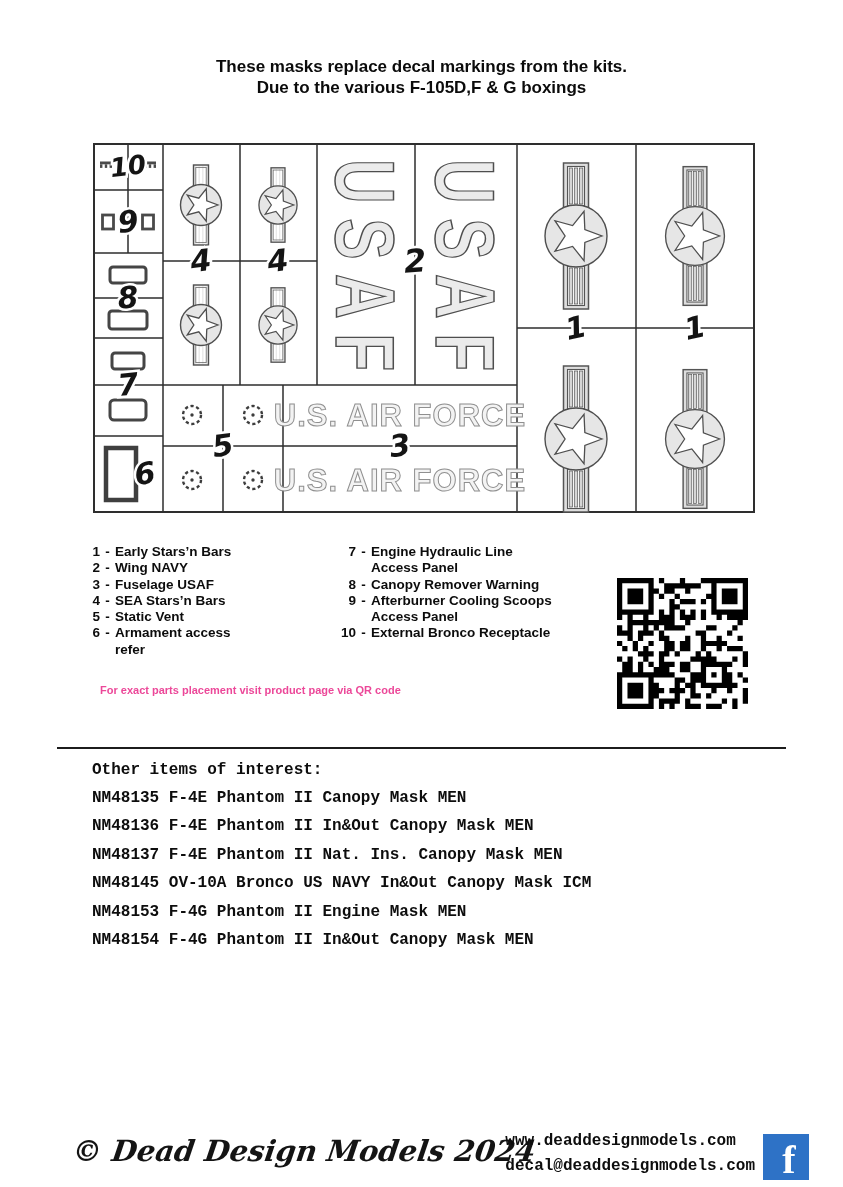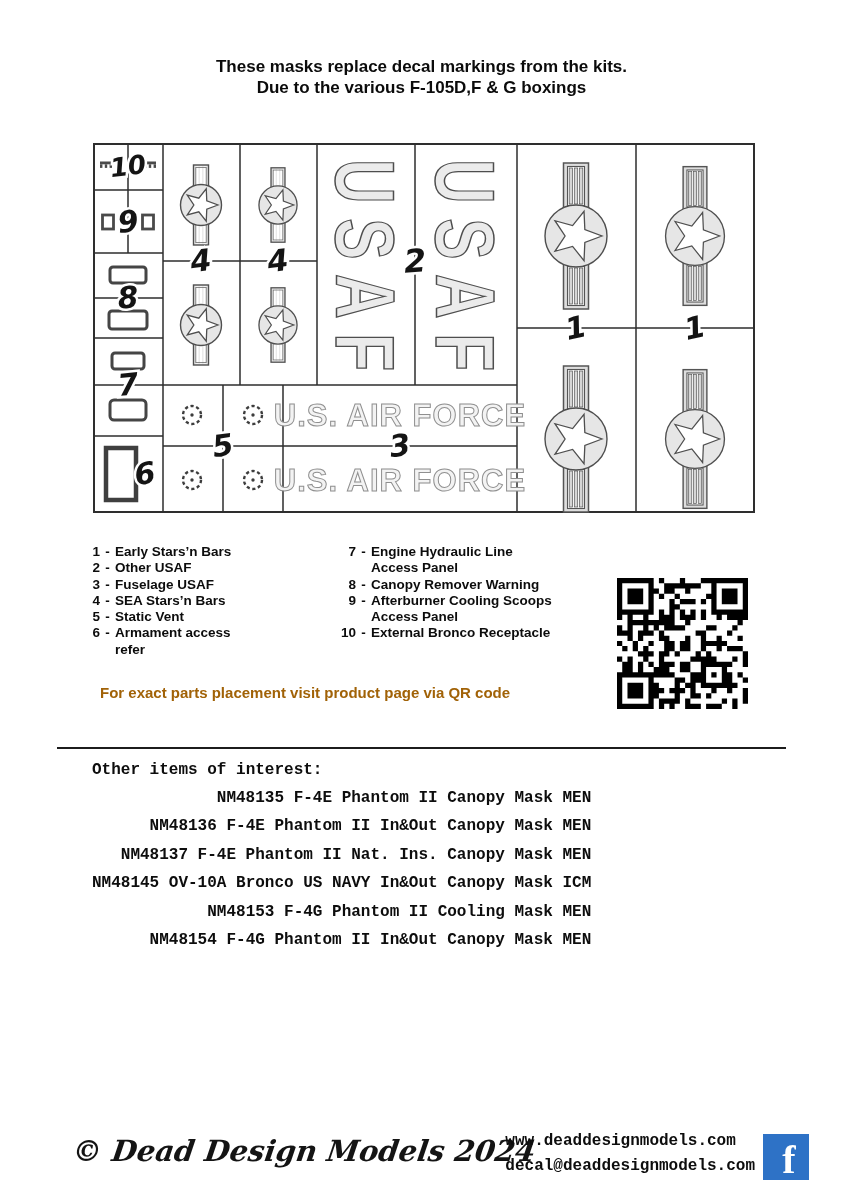--- a/index.html
+++ b/index.html
@@ -20,27 +20,27 @@
         fill:#ebebeb;stroke:#4e4e4e;stroke-width:1.1;}
   .airforce{font-family:"Liberation Sans",sans-serif;font-weight:bold;font-size:31px;
         letter-spacing:1px;fill:#f3f3f3;stroke:#8f8f8f;stroke-width:1;text-anchor:middle;}
   
   .legend{position:absolute;font-weight:bold;font-size:13.5px;line-height:16.3px;color:#0c0c0c;}
   .legend .row{display:flex;}
   .lnum{width:26px;text-align:right;flex:none;}
   .ldash{width:15px;text-align:center;flex:none;}
   #legend-left{left:74px;top:511px;}
   #legend-right{left:330px;top:511px;}
-  .note{position:absolute;left:100px;top:651px;font-weight:bold;font-size:15px;color:#a16207;}
+  .note{position:absolute;left:100px;top:651px;font-weight:bold;font-size:11px;color:#ec4899;}
   #qr-box{position:absolute;left:617px;top:545px;width:131px;height:131px;}
   
   .rule{position:absolute;left:57px;top:714px;width:729px;height:2px;background:#1c1c1c;}
   .mono{font-family:Liberation Mono, monospace;font-weight:bold;color:#0d0d0d;}
   #other-title{position:absolute;left:92px;top:728px;font-size:16px;}
-  #other-list{position:absolute;left:92px;top:751px;font-size:16px;line-height:28.4px;text-align:right;}
+  #other-list{position:absolute;left:92px;top:751px;font-size:16px;line-height:28.4px;}
   
   #copyright{position:absolute;left:73px;top:1101px;font-family:"DejaVu Serif",serif;
              font-style:italic;font-weight:bold;font-size:29px;color:#141414;
              transform:skewX(-8deg);}
   #contact{position:absolute;right:88px;top:1096px;text-align:left;font-size:16px;line-height:25px;}
   #fb{position:absolute;left:763px;top:1101px;width:46px;height:46px;background:#2e72c6;
       display:flex;align-items:flex-end;justify-content:center;}
   #fb span{color:#fff;font-family:"Liberation Serif",serif;font-weight:bold;
            font-size:40px;line-height:40px;transform:translateX(3px);}
 </style>
@@ -157,21 +157,21 @@
 
   <div id="legend-left" class="legend">
     <div class="row">
         <span class="lnum">1</span>
         <span class="ldash">-</span>
         <span>Early Stars’n Bars</span>
       </div>
     <div class="row">
         <span class="lnum">2</span>
         <span class="ldash">-</span>
-        <span>Other USAF</span>
+        <span>Wing NAVY</span>
       </div>
     <div class="row">
         <span class="lnum">3</span>
         <span class="ldash">-</span>
         <span>Fuselage USAF</span>
       </div>
     <div class="row">
         <span class="lnum">4</span>
         <span class="ldash">-</span>
         <span>SEA Stars’n Bars</span>
@@ -235,21 +235,21 @@
   </div>
 
   <div class="rule"></div>
 
   <div id="other-title" class="mono">Other items of interest:</div>
   <div id="other-list" class="mono">
     <div>NM48135 F-4E Phantom II Canopy Mask MEN</div>
     <div>NM48136 F-4E Phantom II In&amp;Out Canopy Mask MEN</div>
     <div>NM48137 F-4E Phantom II Nat. Ins. Canopy Mask MEN</div>
     <div>NM48145 OV-10A Bronco US NAVY In&amp;Out Canopy Mask ICM</div>
-    <div>NM48153 F-4G Phantom II Cooling Mask MEN</div>
+    <div>NM48153 F-4G Phantom II Engine Mask MEN</div>
     <div>NM48154 F-4G Phantom II In&amp;Out Canopy Mask MEN</div>
   </div>
 
   <div id="copyright">© Dead Design Models 2024</div>
   <div id="contact" class="mono">
     <div>www.deaddesignmodels.com</div>
     <div>decal@deaddesignmodels.com</div>
   </div>
   <div id="fb">
     <span>f</span>

